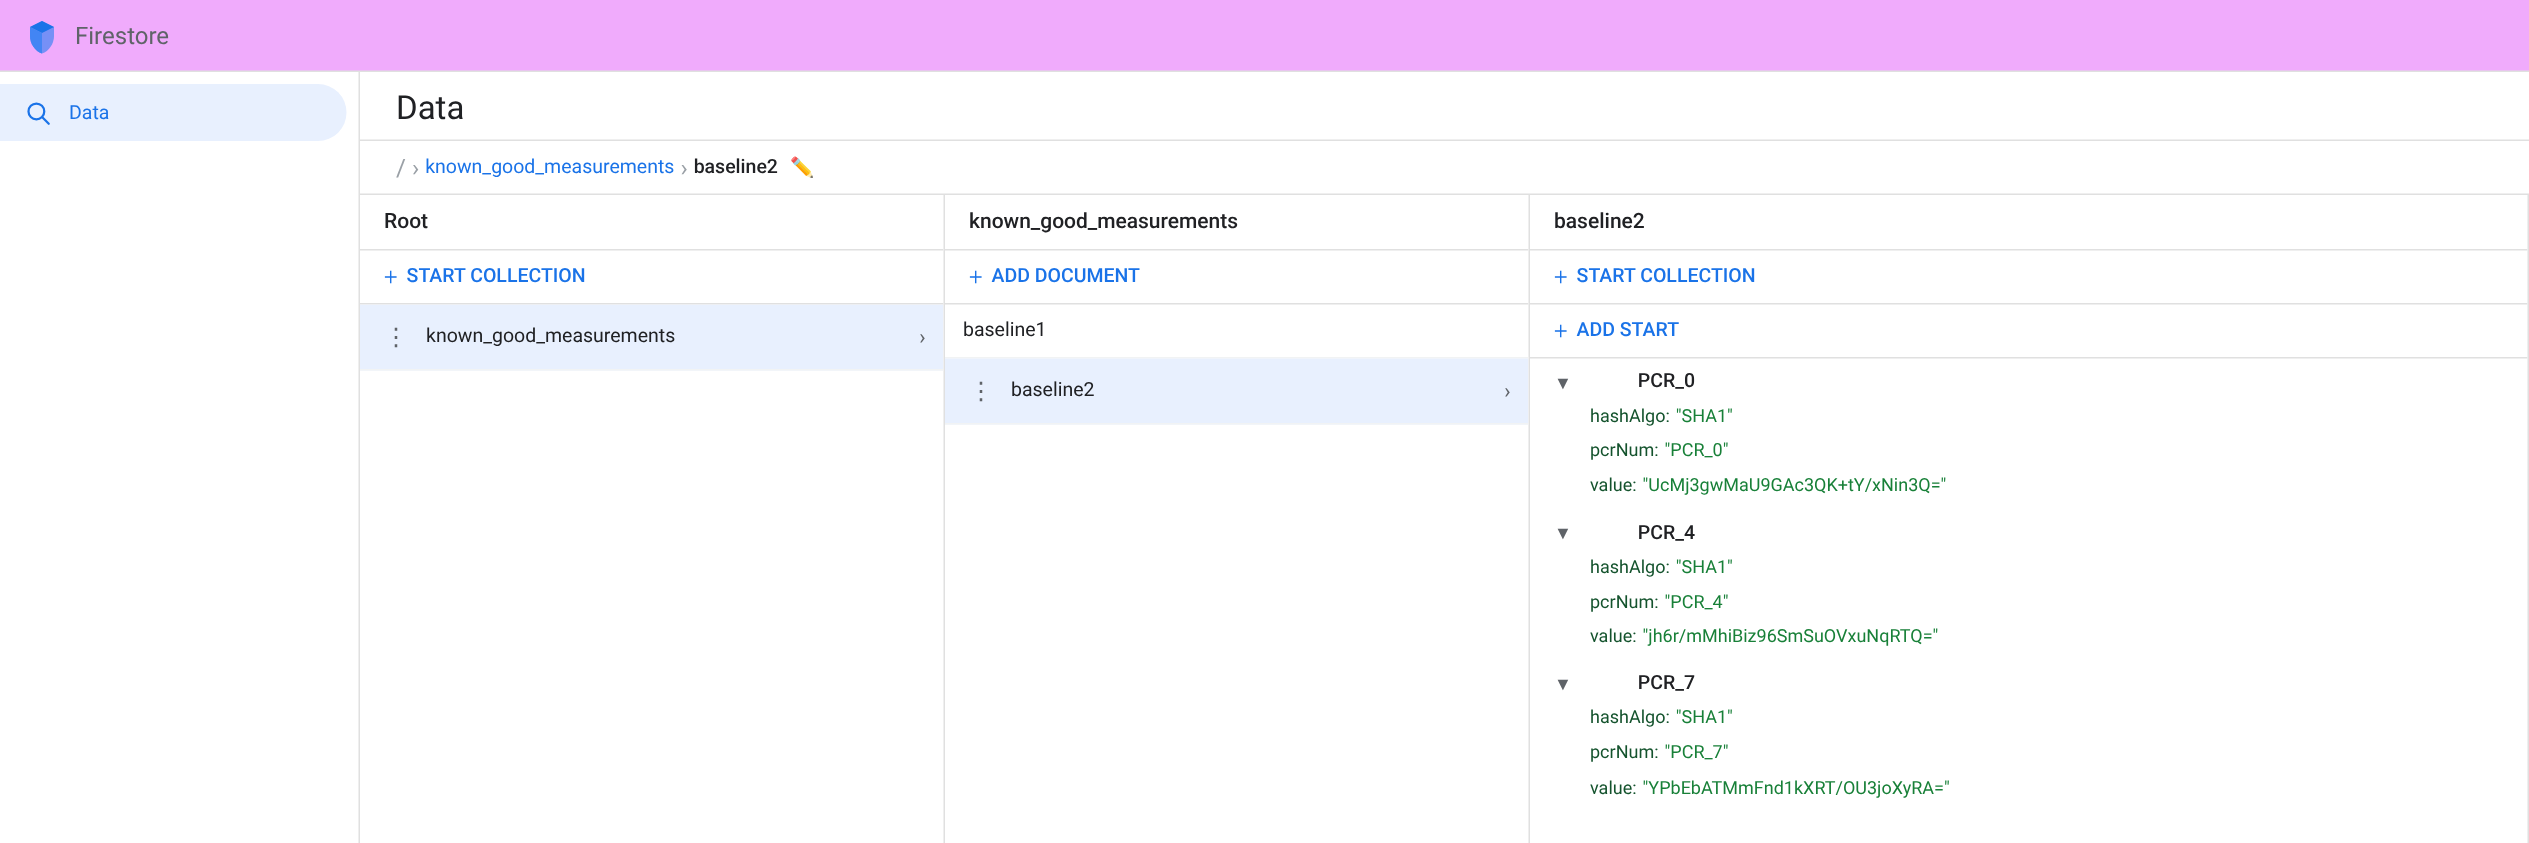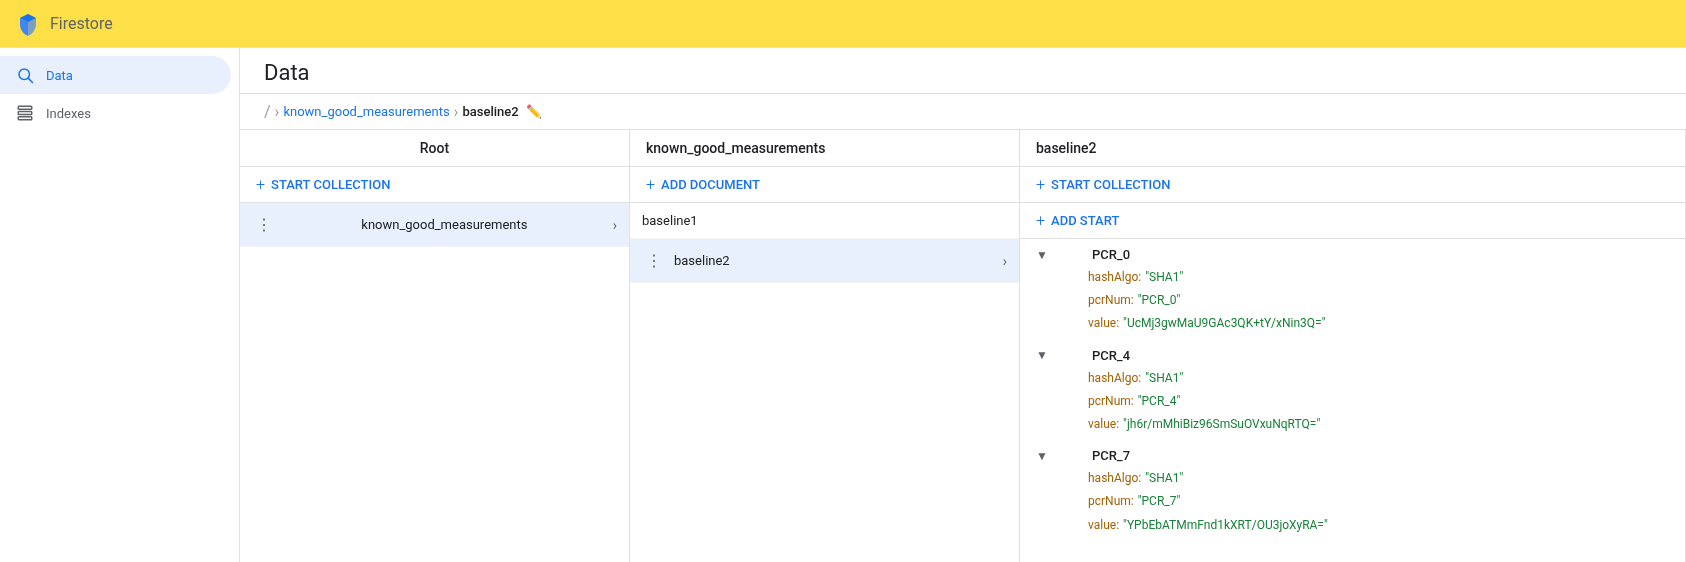--- a/index.html
+++ b/index.html
@@ -1,21 +1,21 @@
 <!DOCTYPE html>
 <html><head>
   <meta charset="utf-8">
   <style>
     * { margin: 0; padding: 0; box-sizing: border-box; }
     body { font-family: 'Roboto', Arial, sans-serif; font-size: 13px; background: #fff; color: #202124; display: flex; flex-direction: column; height: 562px; overflow: hidden; }
 
     
     .top-bar {
       height: 48px;
-      background: #fde047;
+      background: #f0abfc;
       border-bottom: 1px solid #e0e0e0;
       display: flex;
       align-items: center;
       padding: 0 16px;
       flex-shrink: 0;
     }
     .top-bar-logo {
       display: flex;
       align-items: center;
       gap: 10px;
@@ -125,21 +125,21 @@
       overflow: hidden;
     }
 
     
     .panel {
       border-right: 1px solid #e0e0e0;
       display: flex;
       flex-direction: column;
       overflow: hidden;
     }
-    .panel-root { width: 390px; flex-shrink: 0; text-align: center; }
+    .panel-root { width: 390px; flex-shrink: 0; }
     .panel-collection { width: 390px; flex-shrink: 0; }
     .panel-document { flex: 1; overflow-y: auto; }
 
     .panel-header {
       padding: 10px 16px;
       font-size: 14px;
       font-weight: 500;
       color: #202124;
       border-bottom: 1px solid #e0e0e0;
       flex-shrink: 0;
@@ -189,24 +189,23 @@
       padding: 4px 0;
     }
     .field-row {
       display: flex;
       align-items: flex-start;
       padding: 2px 16px 2px 24px;
       font-size: 12px;
       line-height: 1.6;
     }
     .field-key {
-      color: #a16207;
+      color: #14532d;
       margin-right: 4px;
       white-space: nowrap;
-      margin-left: 28px;
     }
     .field-value {
       color: #202124;
     }
     .field-string { color: #188038; }
 
     .expand-section {
       display: flex;
       align-items: center;
       padding: 4px 16px;
@@ -252,30 +251,20 @@
   <div class="sidebar">
     <div class="sidebar-item active">
       <span class="sidebar-icon">
         <svg width="18" height="18" viewBox="0 0 24 24" fill="#1a73e8">
             <circle cx="11" cy="11" r="7" stroke="#1a73e8" stroke-width="2" fill="none"></circle>
             <line x1="16.5" y1="16.5" x2="22" y2="22" stroke="#1a73e8" stroke-width="2" stroke-linecap="round"></line>
           </svg>
       </span>
       <span>Data</span>
     </div>
-    <div class="sidebar-item">
-      <span class="sidebar-icon">
-        <svg width="18" height="18" viewBox="0 0 24 24" fill="none" stroke="#5f6368" stroke-width="2">
-            <rect x="3" y="3" width="18" height="4" rx="1"></rect>
-            <rect x="3" y="10" width="18" height="4" rx="1"></rect>
-            <rect x="3" y="17" width="18" height="4" rx="1"></rect>
-          </svg>
-      </span>
-      <span>Indexes</span>
-    </div>
   </div>
 
   <div class="content-area">
 
     <div class="page-header">
       <span class="page-title">Data</span>
     </div>
 
     <div class="breadcrumb">
       <span class="breadcrumb-sep">/</span>

